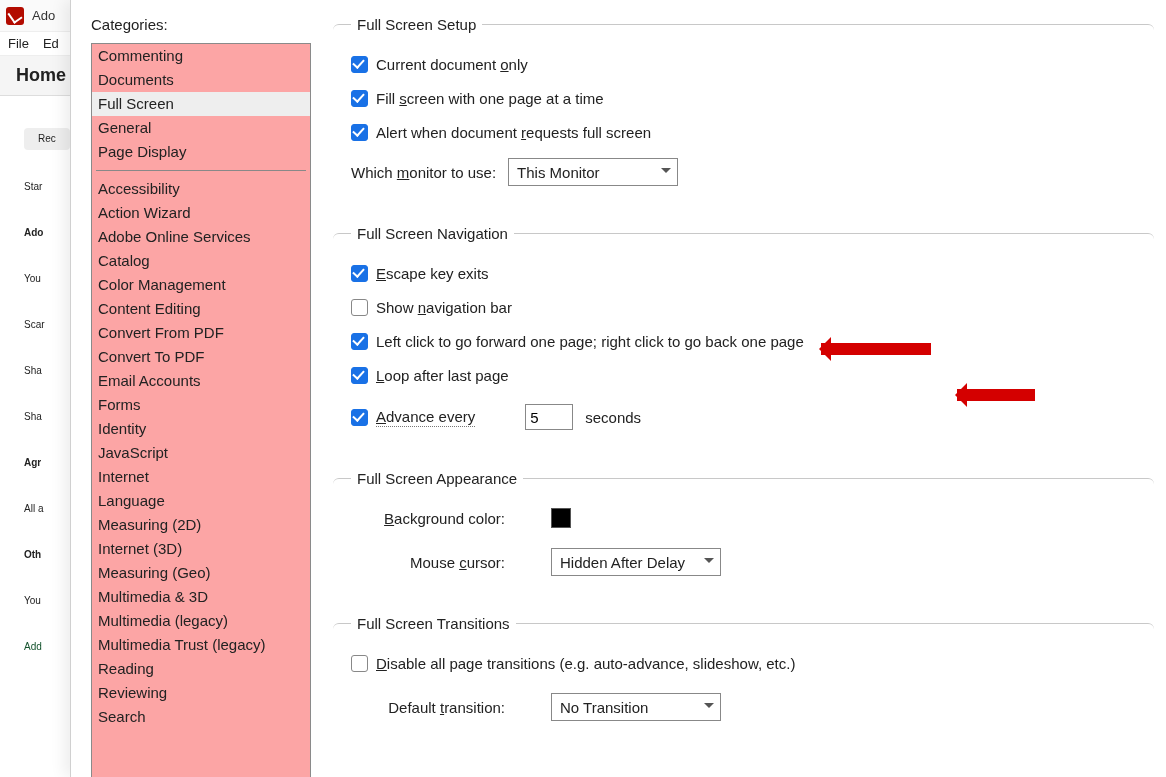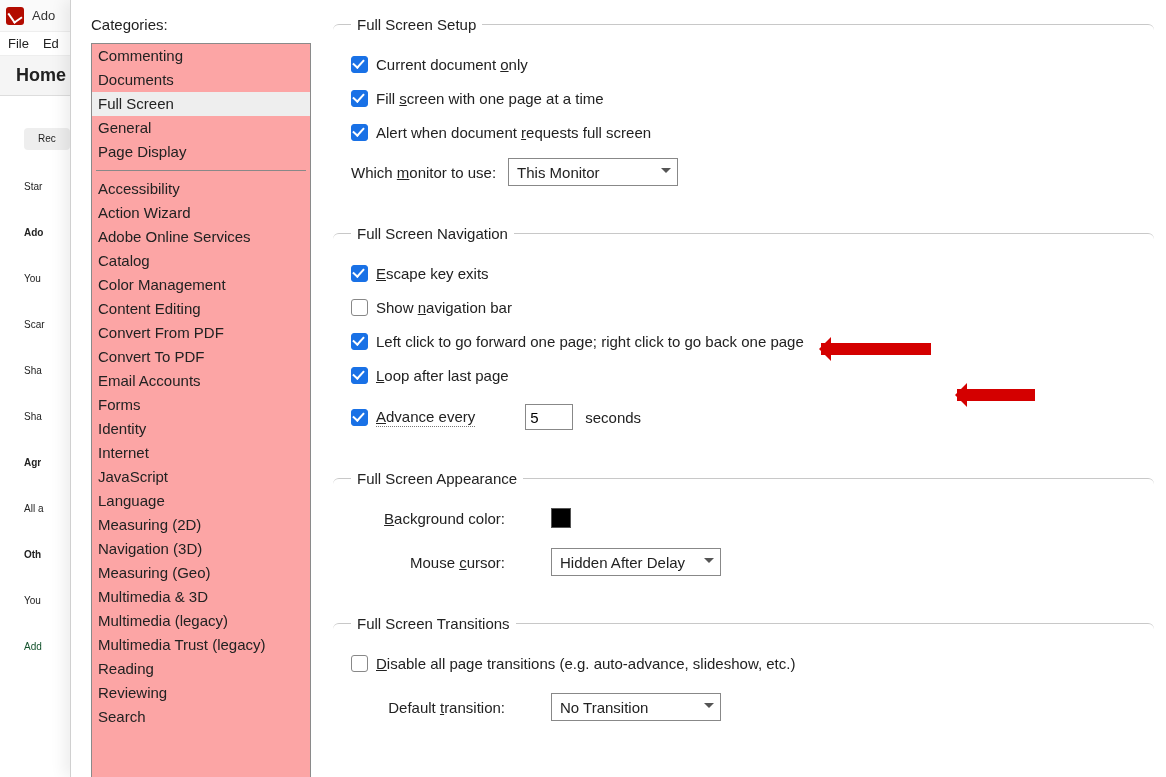--- a/index.html
+++ b/index.html
@@ -277,25 +277,25 @@
           <div class="item">Action Wizard</div>
           <div class="item">Adobe Online Services</div>
           <div class="item">Catalog</div>
           <div class="item">Color Management</div>
           <div class="item">Content Editing</div>
           <div class="item">Convert From PDF</div>
           <div class="item">Convert To PDF</div>
           <div class="item">Email Accounts</div>
           <div class="item">Forms</div>
           <div class="item">Identity</div>
+          <div class="item">JavaScript</div>
           <div class="item">Internet</div>
-          <div class="item">JavaScript</div>
           <div class="item">Language</div>
           <div class="item">Measuring (2D)</div>
-          <div class="item">Navigation (3D)</div>
+          <div class="item">Internet (3D)</div>
           <div class="item">Measuring (Geo)</div>
           <div class="item">Multimedia &amp; 3D</div>
           <div class="item">Multimedia (legacy)</div>
           <div class="item">Multimedia Trust (legacy)</div>
           <div class="item">Reading</div>
           <div class="item">Reviewing</div>
           <div class="item">Search</div>
         </div>
     </div>
 

